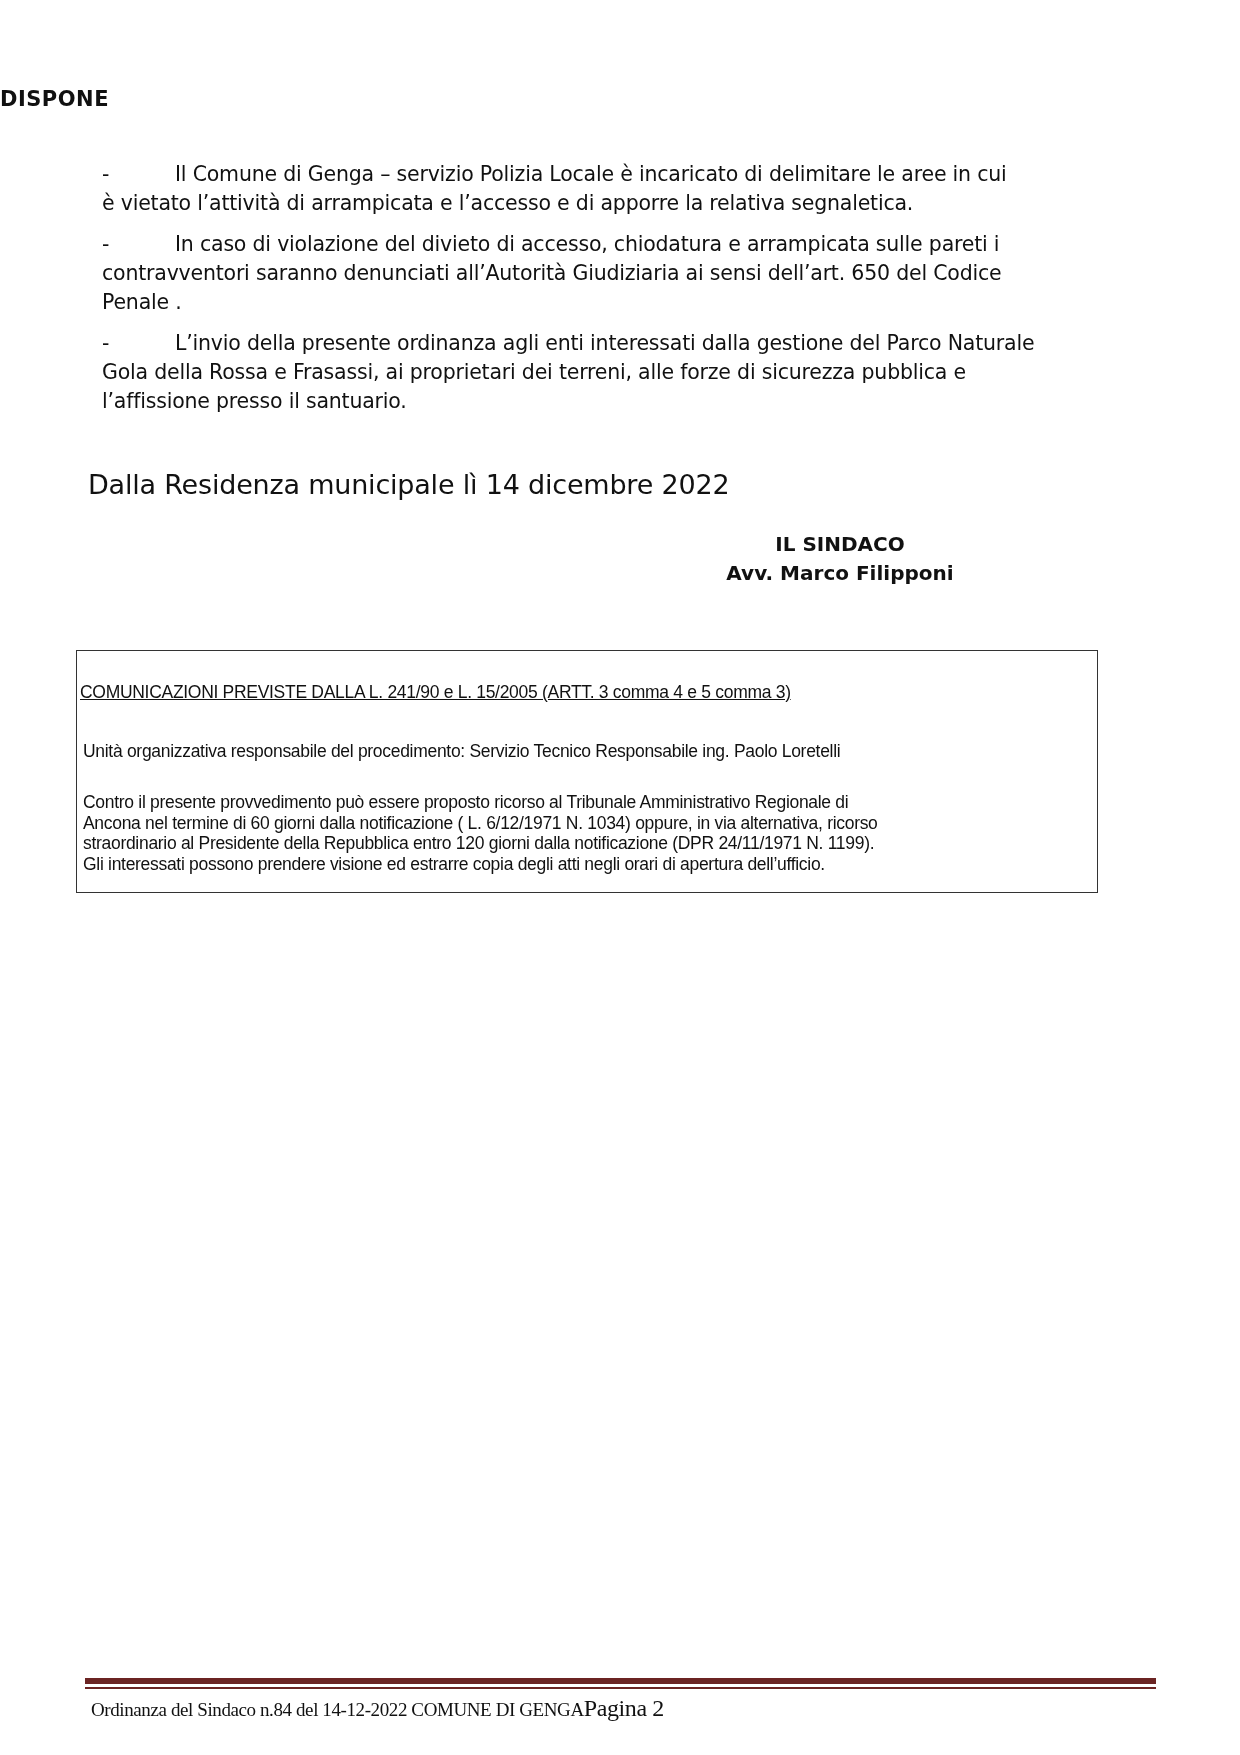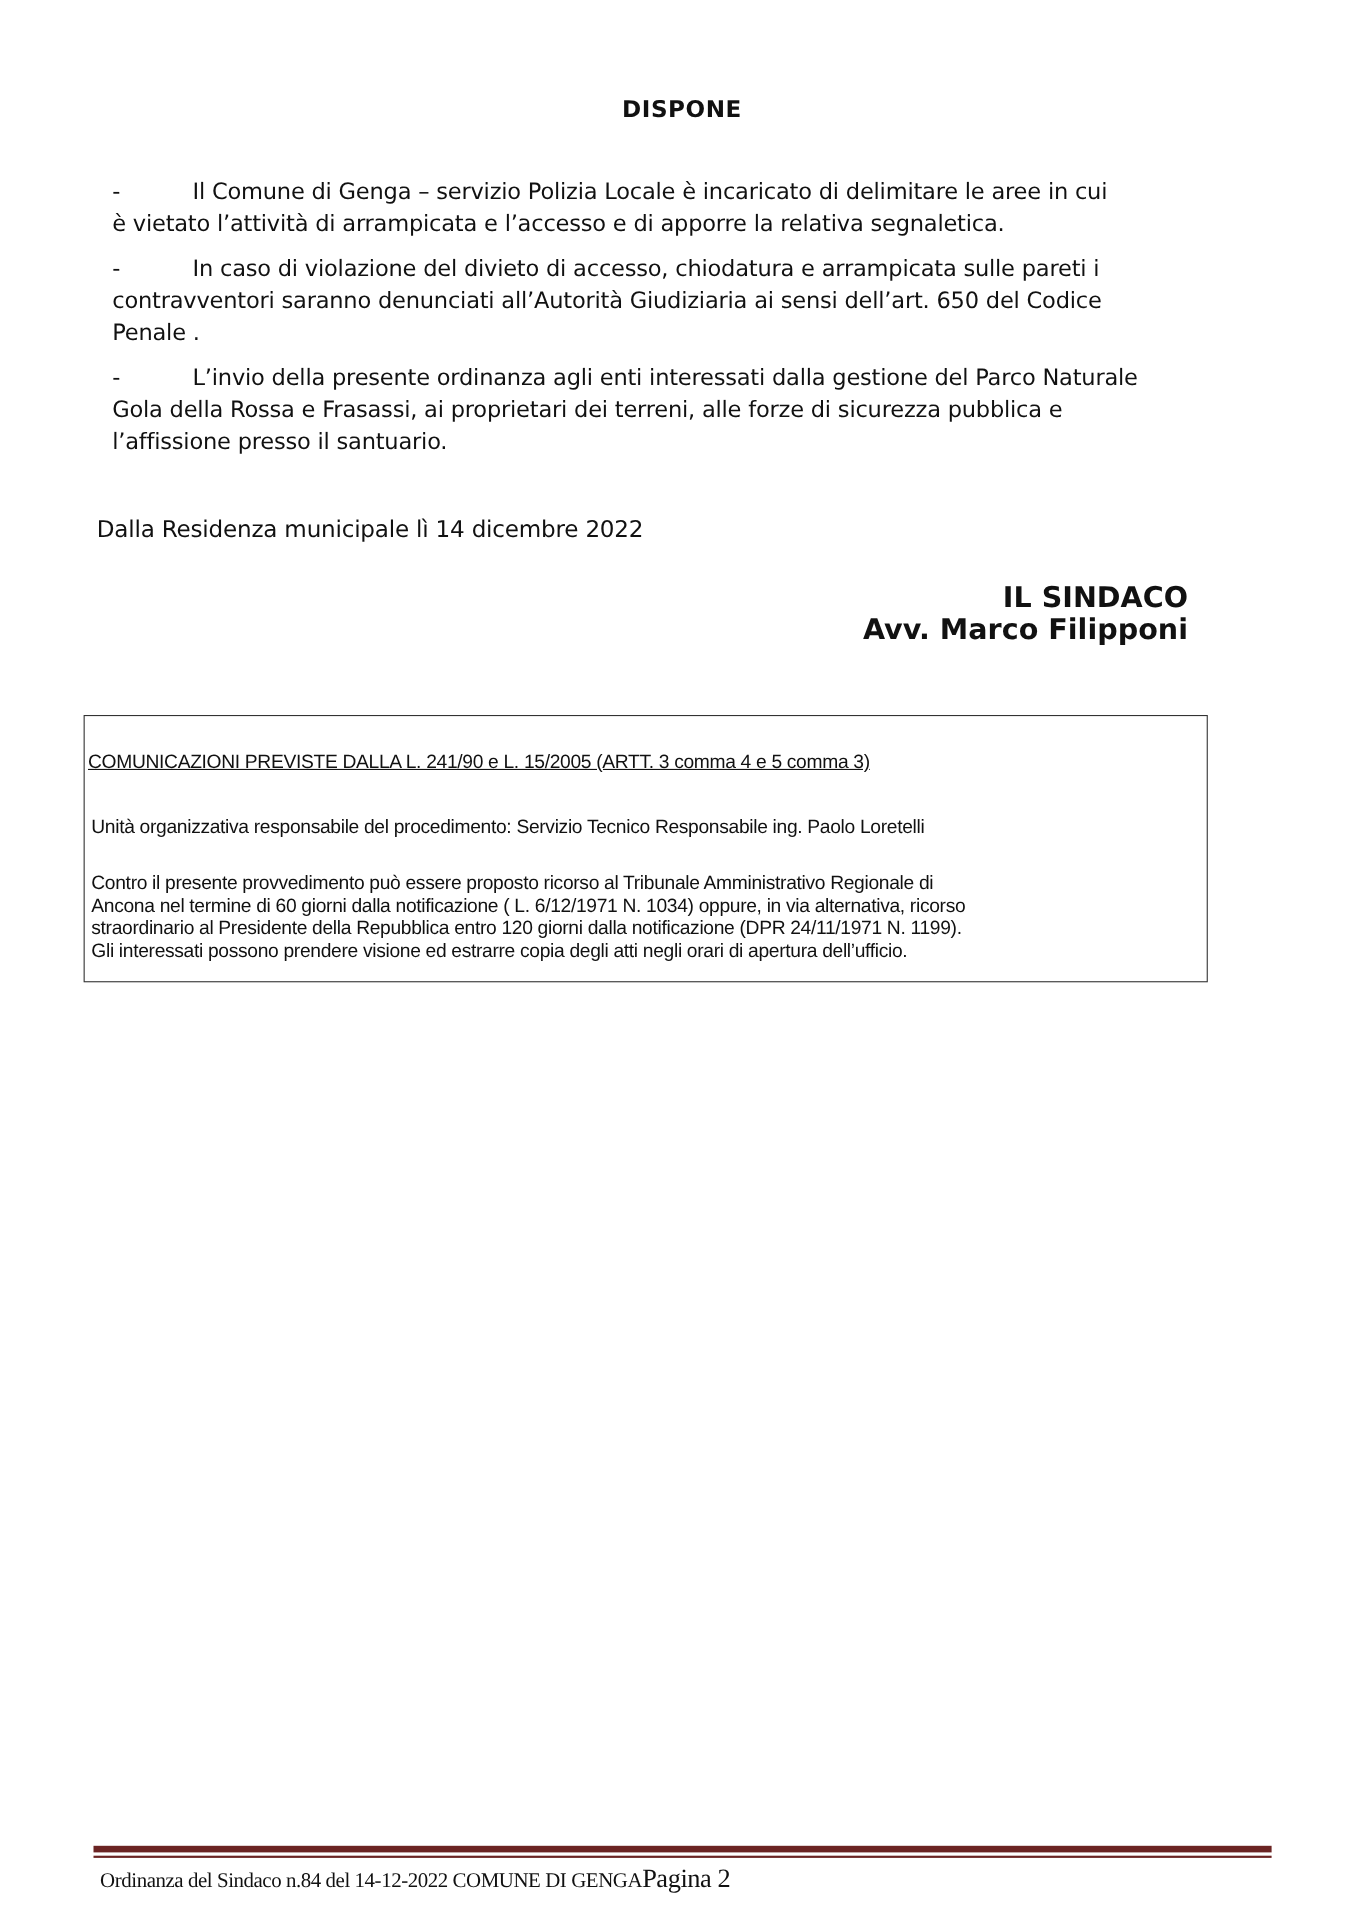--- a/index.html
+++ b/index.html
@@ -17,21 +17,20 @@
     .page {
       position: absolute;
       left: 0; top: 0;
       width: 1240px; height: 1755px;
     }
     .heading {
       position: absolute;
       top: 87px;
       left: 0;
       width: 1240px;
-      text-align: center;
       font-family: "DejaVu Sans", sans-serif;
       font-weight: bold;
       font-size: 21px;
       letter-spacing: 0.5px;
     }
     .body-text {
       position: absolute;
       left: 90px;
       width: 1066px;
       top: 148px;
@@ -47,32 +46,32 @@
     }
     .dash {
       display: inline-block;
       width: 73px;
     }
     .date-line {
       position: absolute;
       left: 88px;
       top: 469px;
       font-family: "DejaVu Sans", sans-serif;
-      font-size: 21px;
+      font-size: 27px;
       letter-spacing: -0.2px;
     }
     .signature {
       position: absolute;
       left: 600px;
       width: 480px;
       top: 530px;
-      text-align: right;
+      text-align: center;
       font-family: "DejaVu Sans", sans-serif;
       font-weight: bold;
-      font-size: 26px;
+      font-size: 20px;
       line-height: 29px;
     }
     .notice-box {
       position: absolute;
       left: 76px;
       top: 650px;
       width: 1022px;
       height: 243px;
       border: 1.5px solid #333333;
       box-sizing: border-box;

